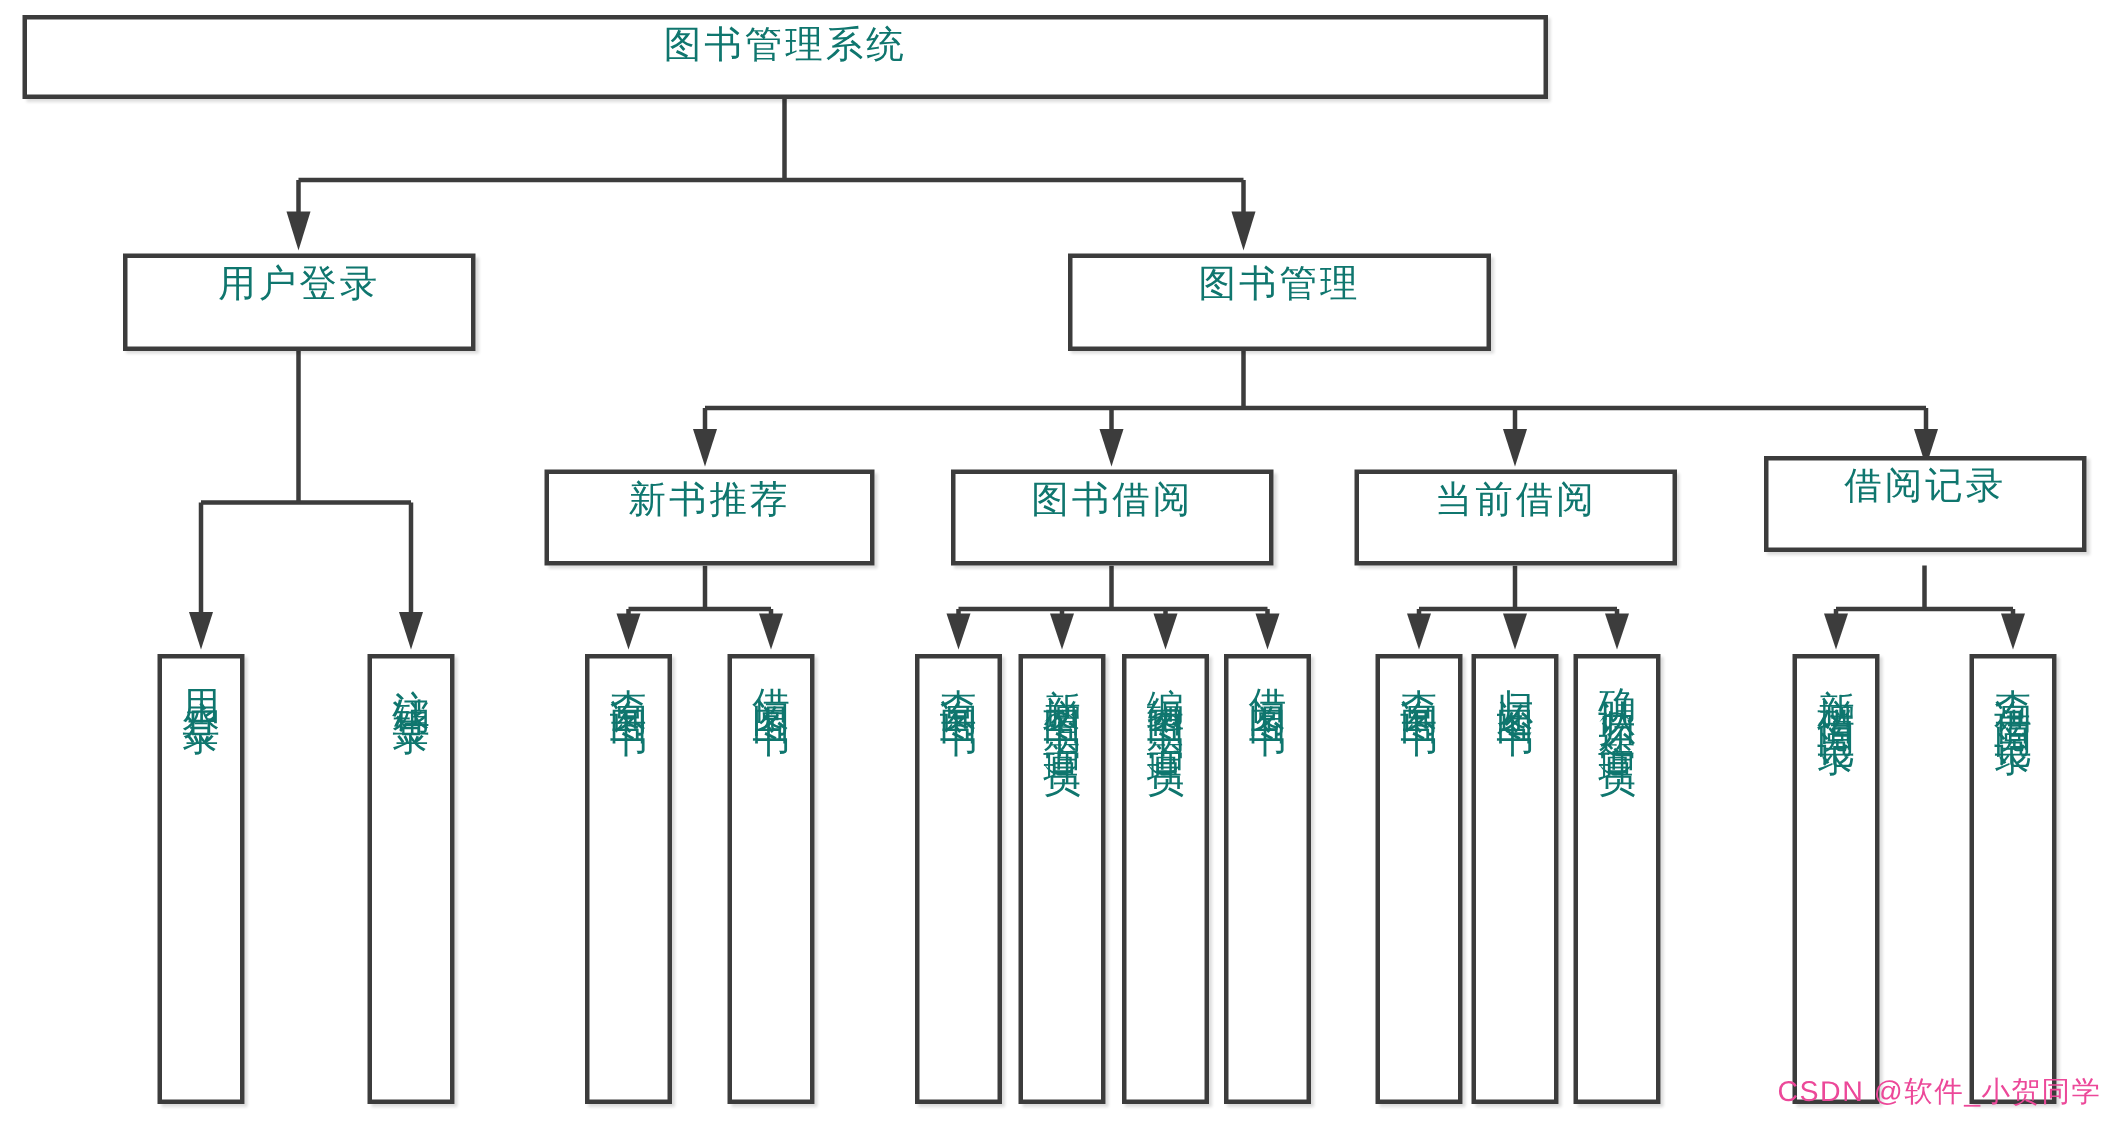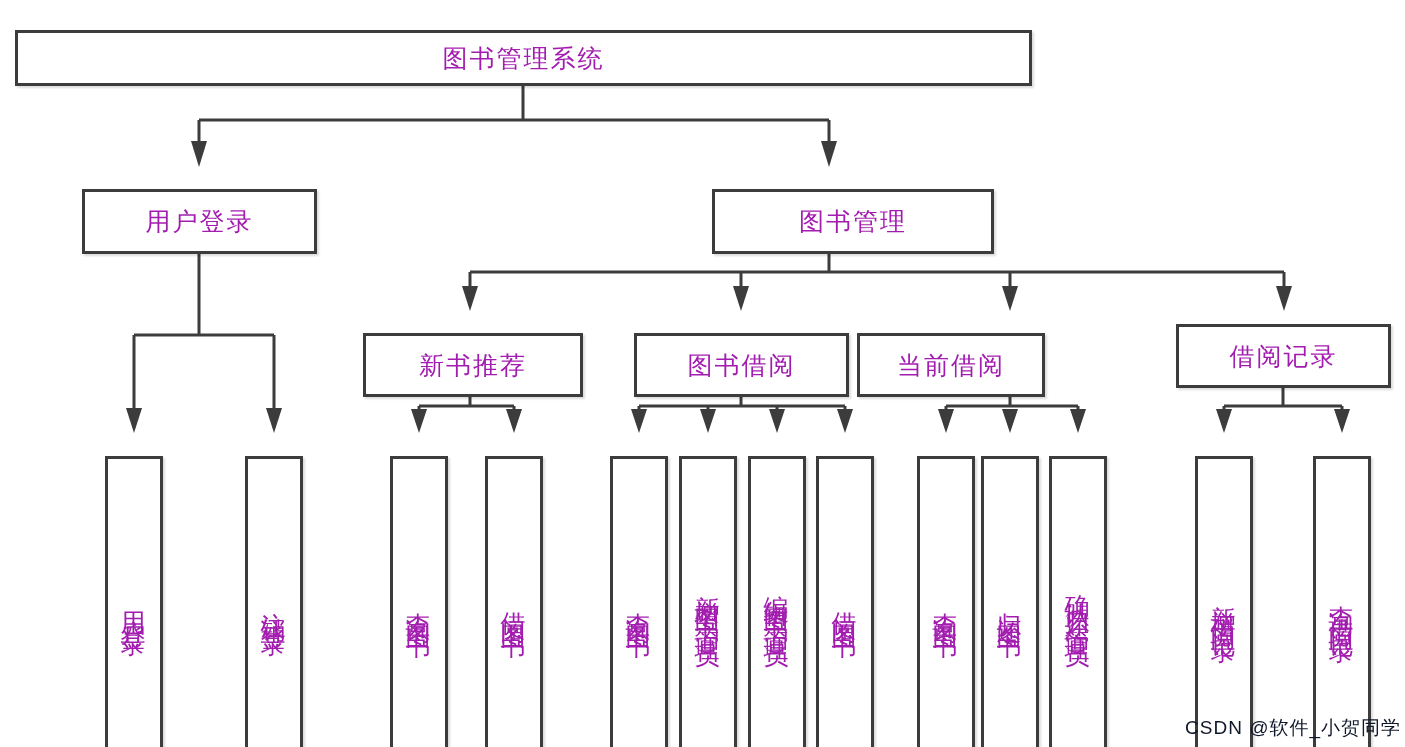--- a/index.html
+++ b/index.html
@@ -4,32 +4,31 @@
 <style>
   html,body { margin:0; padding:0; background:#ffffff; }
   .stage {
     position:relative; width:1405px; height:747px; background:#ffffff;
     font-family:"Liberation Sans","DejaVu Sans",sans-serif; overflow:hidden;
   }
   .wires { position:absolute; left:0; top:0; width:1405px; height:747px; }
   .node {
     position:absolute; box-sizing:border-box; background:#ffffff;
     border:3px solid #3c3c3c; box-shadow:2px 2px 2px rgba(0,0,0,0.14);
-    display:flex; align-items:center; justify-content:center;
-    color:#a21caf;
-    margin-top:20px;
+    display:flex; justify-content:center;
+    color:#0f766e;
   }
   .node.h span { font-size:25px; letter-spacing:2px; white-space:nowrap; }
   .node.v span {
     writing-mode:vertical-rl; font-size:25px; letter-spacing:7px;
     white-space:nowrap;
   }
   .watermark {
     position:absolute; right:4px; bottom:6px; font-size:19px;
-    color:#0f172a; letter-spacing:1px; white-space:nowrap;
+    color:#ec4899; letter-spacing:1px; white-space:nowrap;
   }
 </style>
 </head>
 <body>
 
 <div class="stage">
 
   <svg class="wires" viewBox="0 0 1405 747" xmlns="http://www.w3.org/2000/svg">
 
     <g stroke="#3c3c3c" stroke-width="3" fill="none">
@@ -90,21 +89,21 @@
   <div class="node h" style="left:712px;top:169px;width:282px;height:65px">
     <span>图书管理</span>
   </div>
 
   <div class="node h" style="left:363px;top:313px;width:220px;height:64px">
     <span>新书推荐</span>
   </div>
   <div class="node h" style="left:634px;top:313px;width:215px;height:64px">
     <span>图书借阅</span>
   </div>
-  <div class="node h" style="left:857px;top:313px;width:188px;height:64px">
+  <div class="node h" style="left:903px;top:313px;width:215px;height:64px">
     <span>当前借阅</span>
   </div>
   <div class="node h" style="left:1176px;top:304px;width:215px;height:64px">
     <span>借阅记录</span>
   </div>
 
   <div class="node v" style="left:105px;top:436px;width:58px;height:300px">
     <span>用户登录</span>
   </div>
   <div class="node v" style="left:245px;top:436px;width:58px;height:300px">

